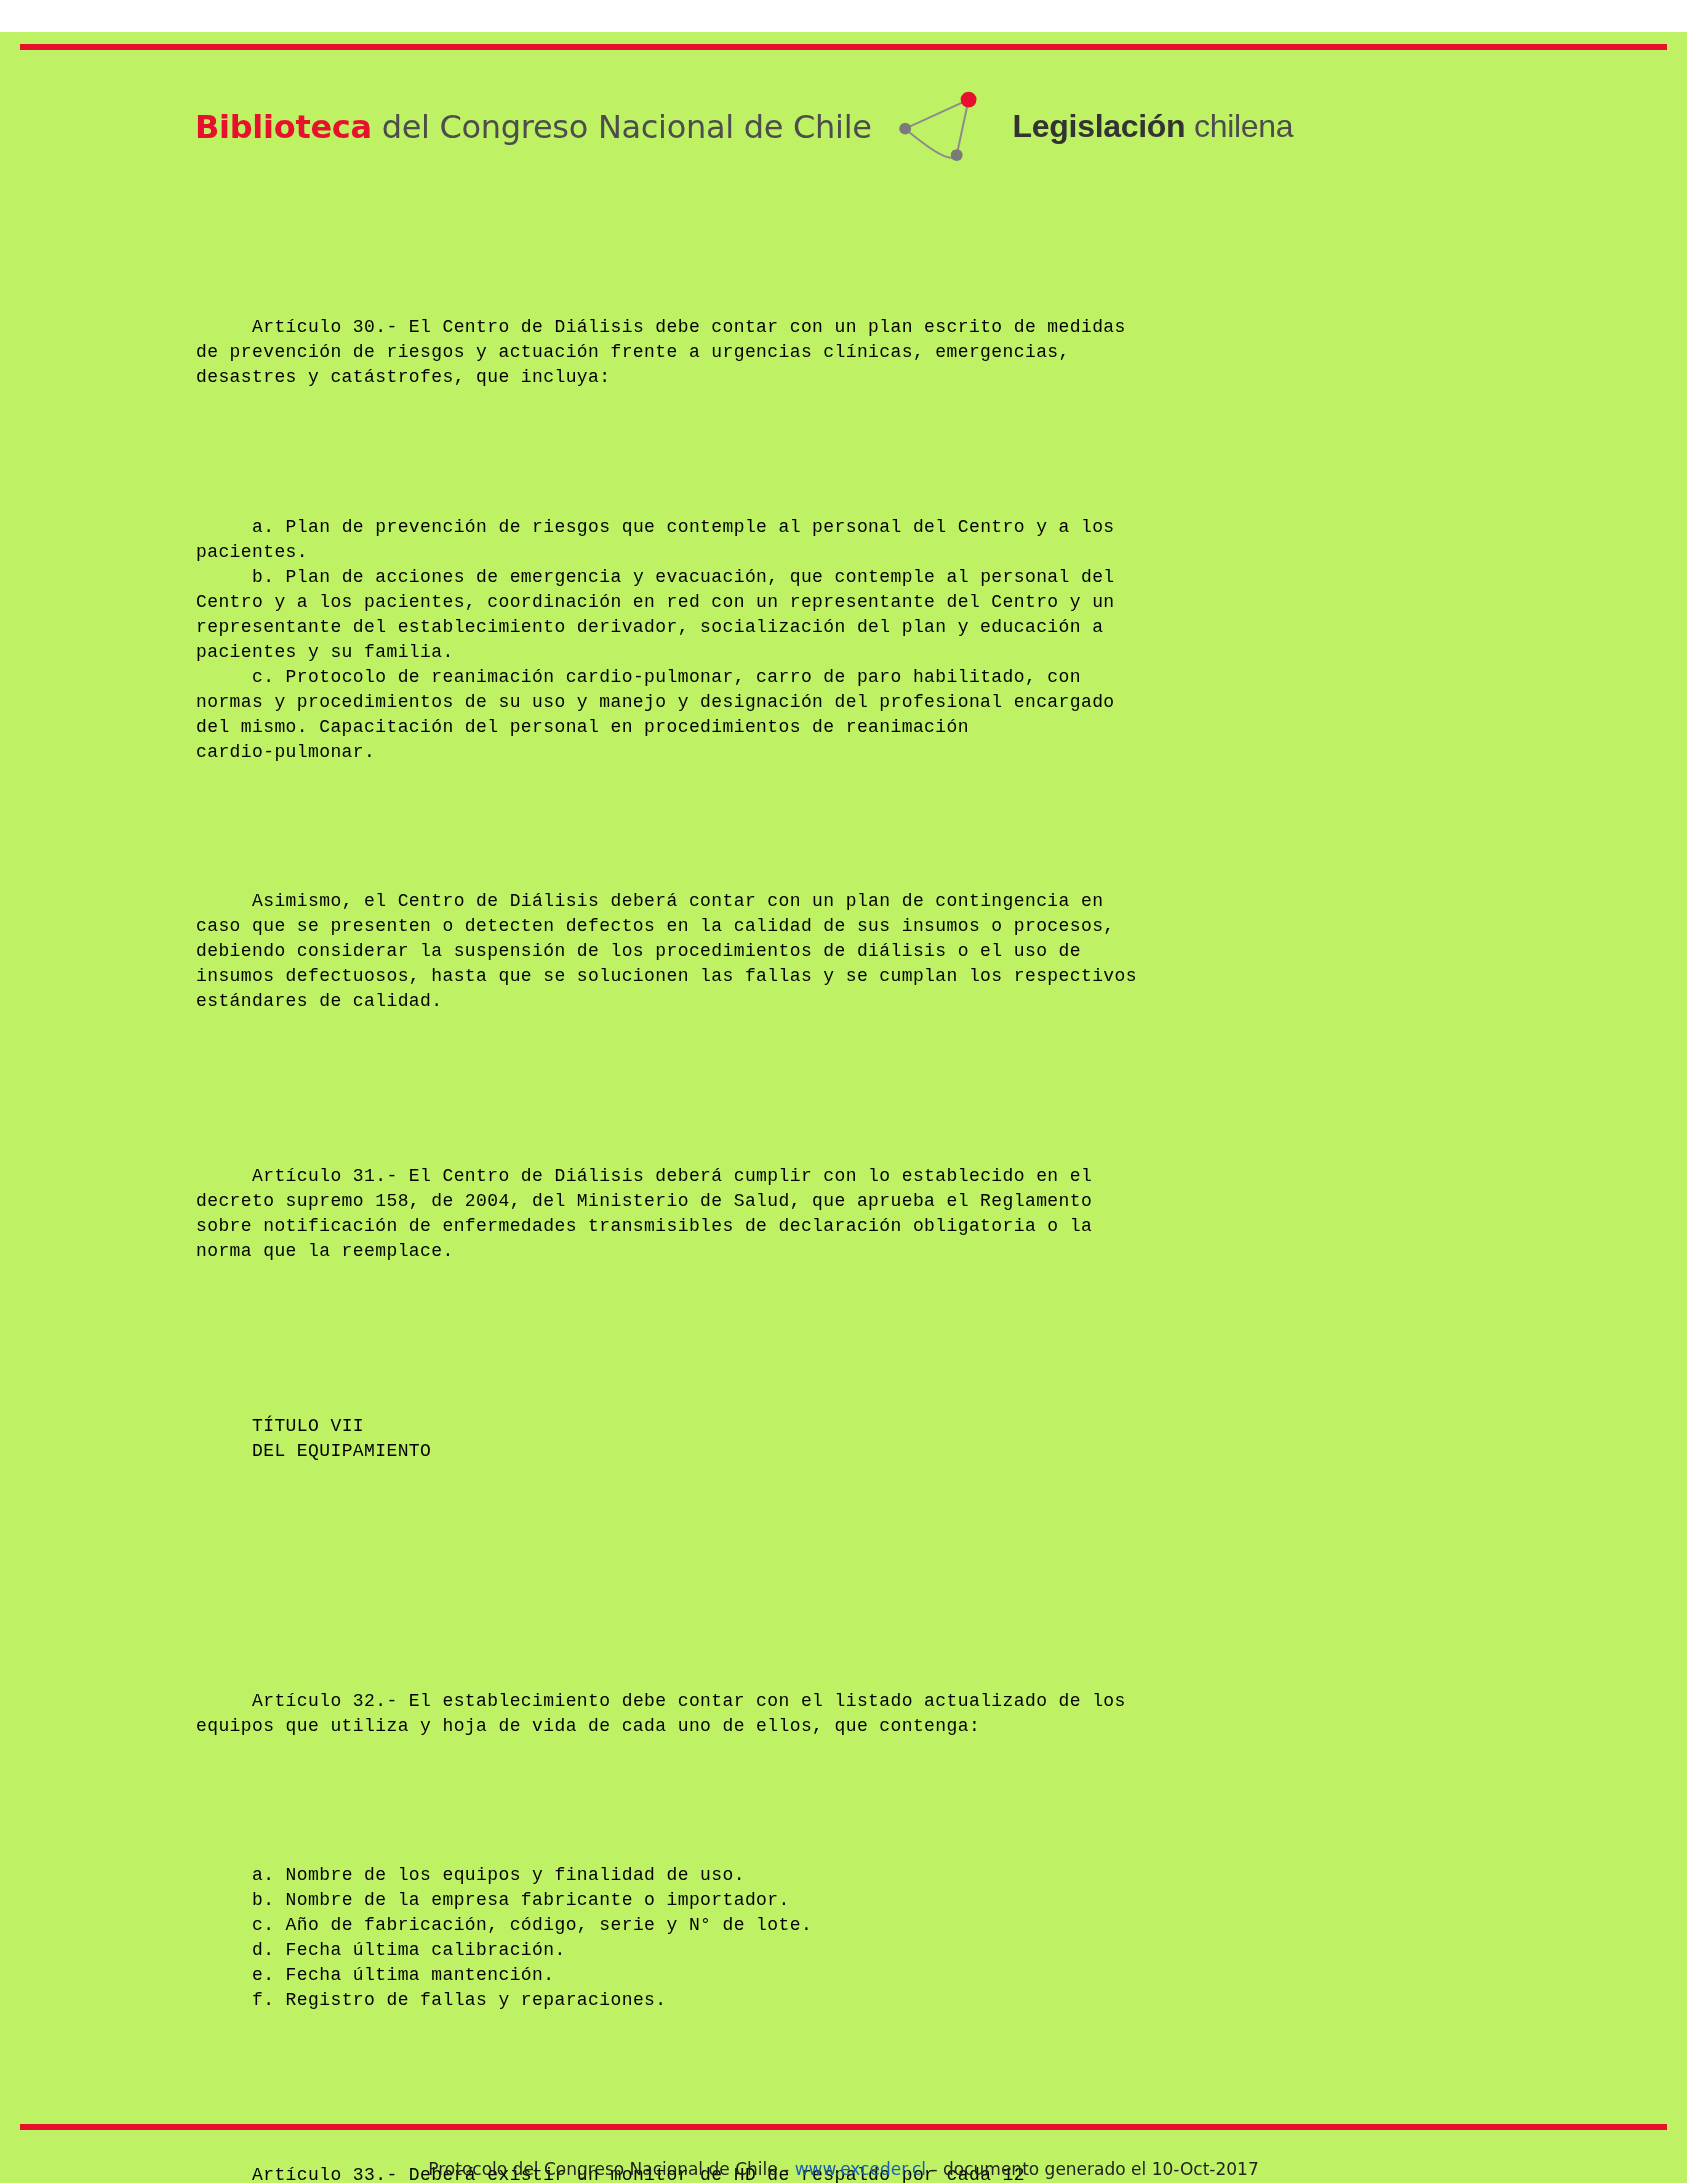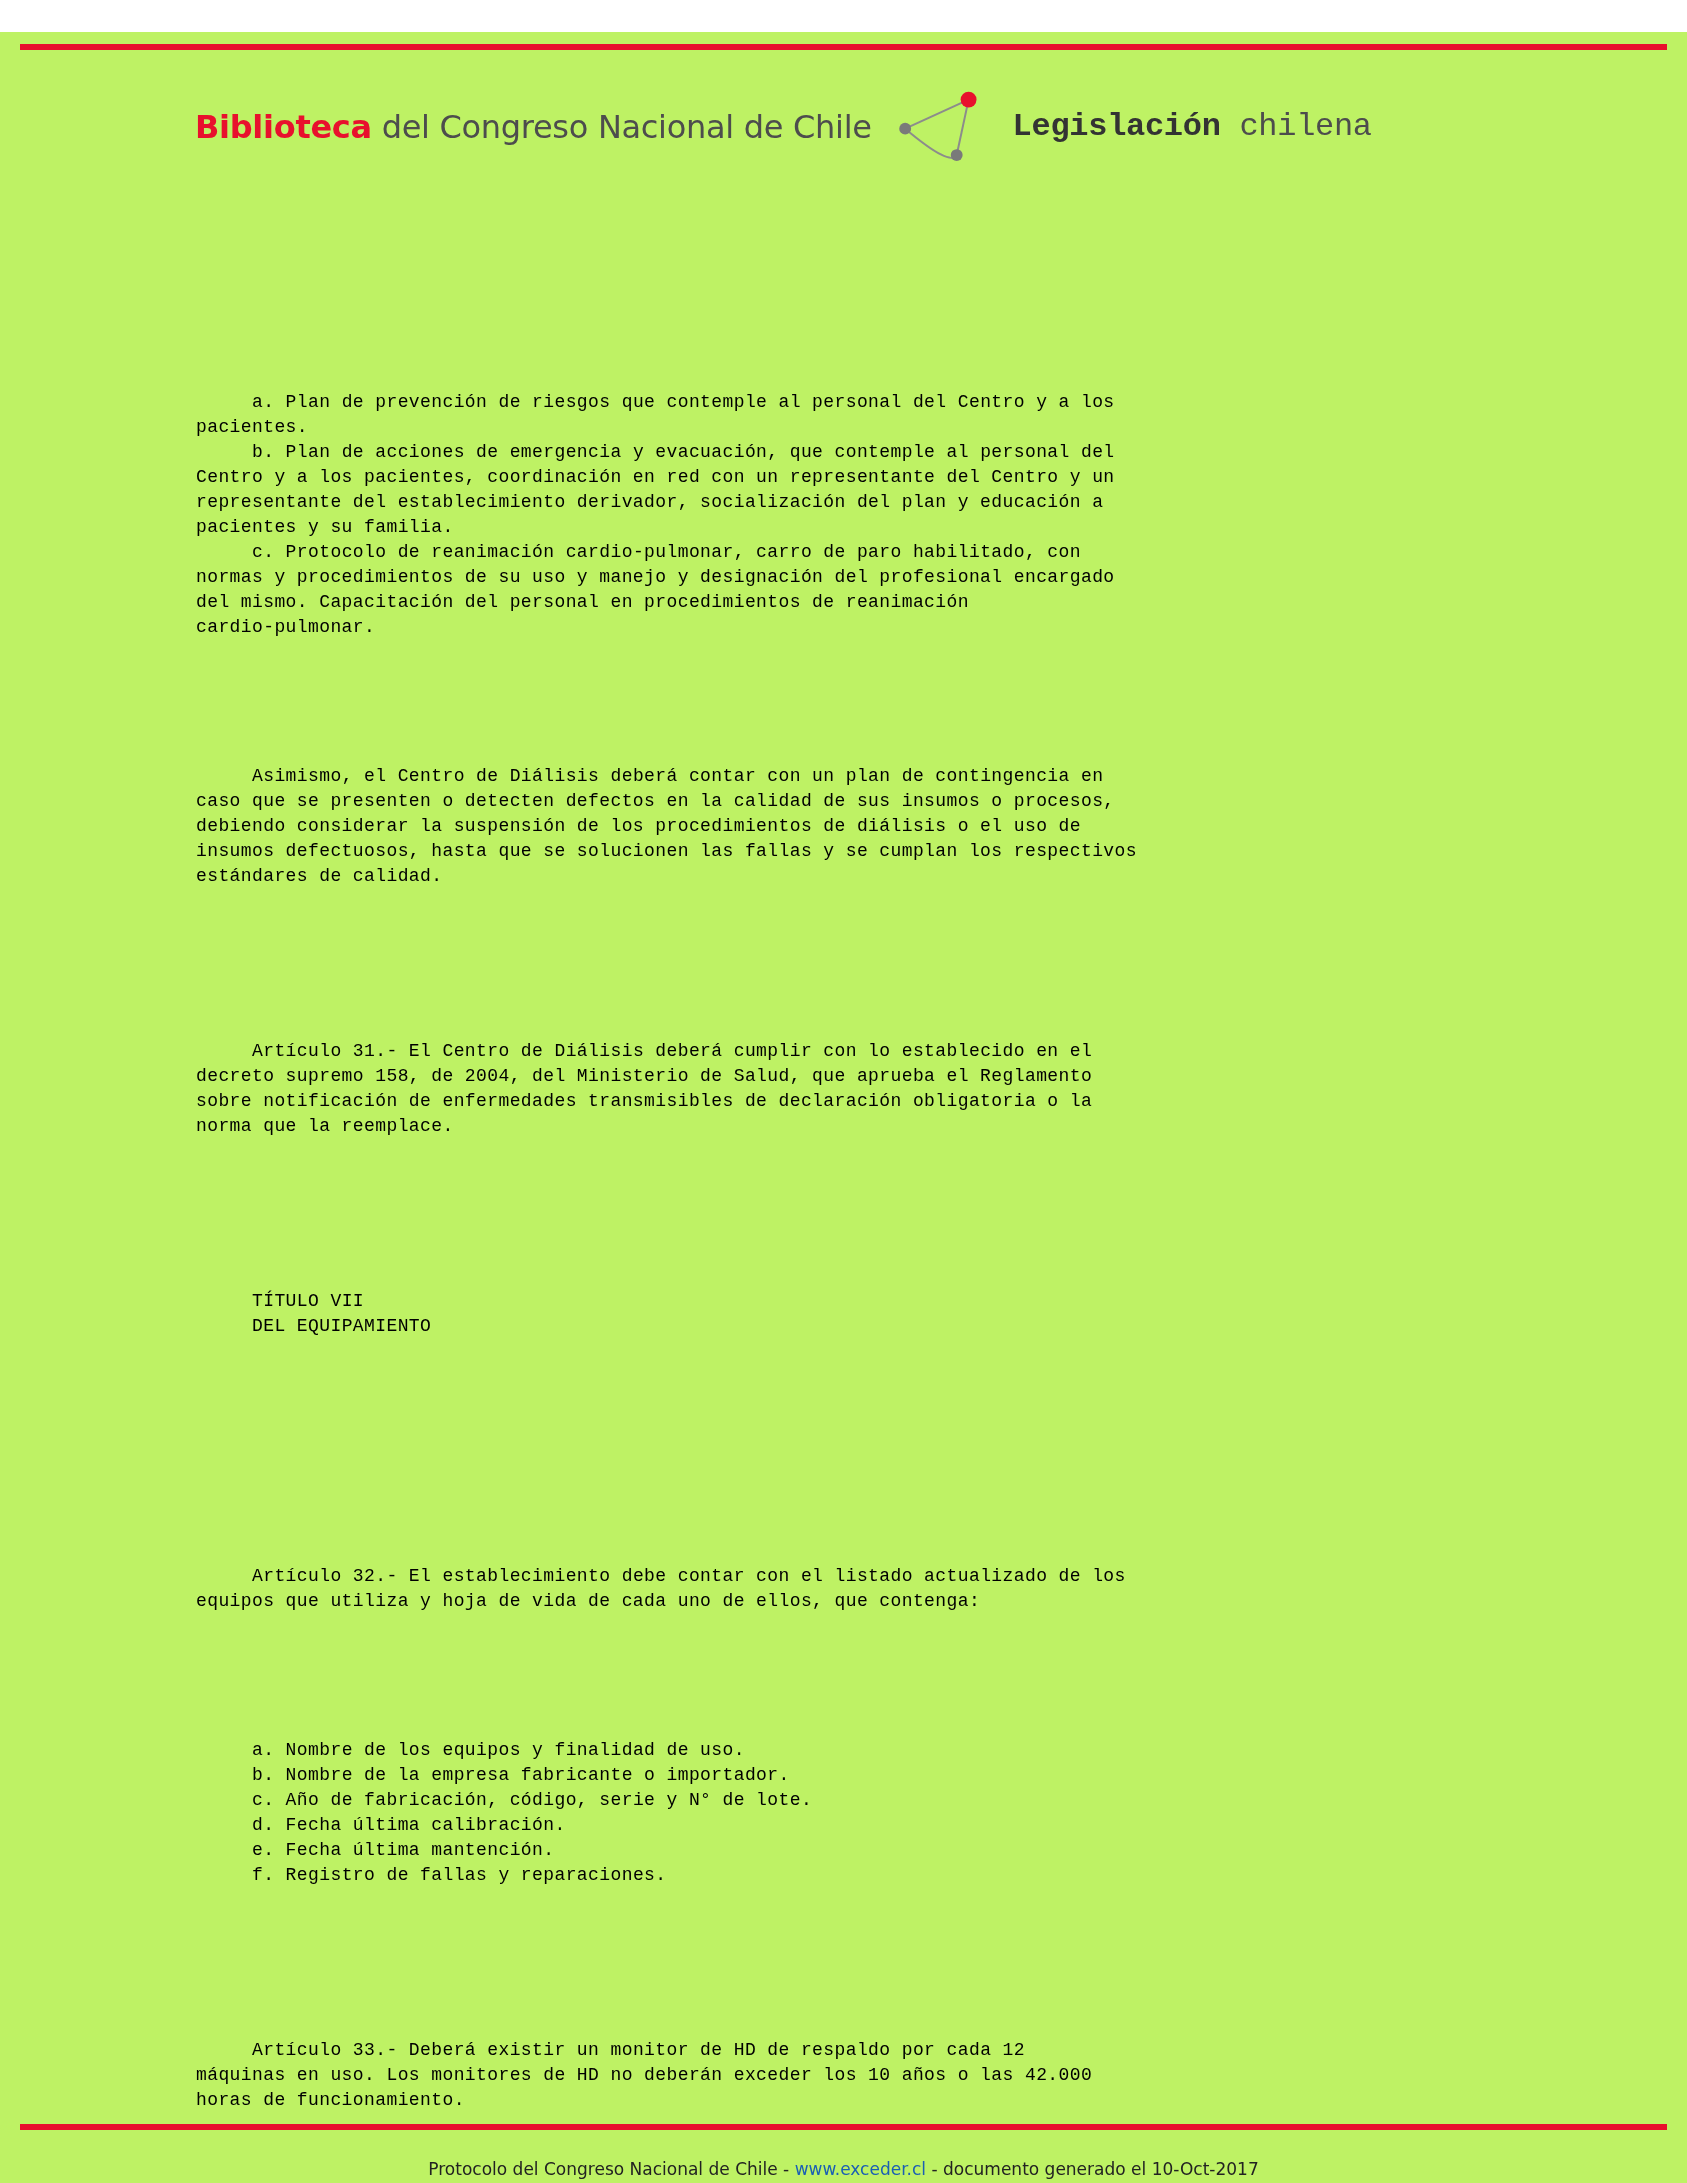--- a/index.html
+++ b/index.html
@@ -67,21 +67,21 @@
     font-weight: bold;
   }
   .logo-mark {
     position: relative;
     width: 109px;
     height: 76px;
     margin: 0 16px;
   }
   .logo-mark svg { display: block; }
   .logo-leg {
-    font-family: Liberation Mono, monospace;
+    font-family: Liberation Sans, sans-serif;
     font-size: 32px;
     letter-spacing: -0.3px;
     color: #4d4d4d;
     white-space: nowrap;
   }
   .logo-leg .bold-dark {
     color: #333333;
     font-weight: bold;
   }
   
@@ -136,20 +136,23 @@
           <circle cx="122" cy="16" r="12" fill="#e8112d"></circle>
           <circle cx="26" cy="60" r="9" fill="#7a7a7a"></circle>
           <circle cx="104" cy="100" r="9" fill="#7a7a7a"></circle>
         </svg>
       </div>
       <div class="logo-leg"><span class="bold-dark">Legislación</span><span> chilena</span></div>
     </div>
   </div>
 
   <div class="doc">
+    <p class="para">     Artículo 30.- El Centro de Diálisis debe contar con un plan escrito de medidas
+de prevención de riesgos y actuación frente a urgencias clínicas, emergencias,
+desastres y catástrofes, que incluya:</p>
     <div class="spacer-lg"></div>
     <p class="para">     a. Plan de prevención de riesgos que contemple al personal del Centro y a los
 pacientes.
      b. Plan de acciones de emergencia y evacuación, que contemple al personal del
 Centro y a los pacientes, coordinación en red con un representante del Centro y un
 representante del establecimiento derivador, socialización del plan y educación a
 pacientes y su familia.
      c. Protocolo de reanimación cardio-pulmonar, carro de paro habilitado, con
 normas y procedimientos de su uso y manejo y designación del profesional encargado
 del mismo. Capacitación del personal en procedimientos de reanimación

